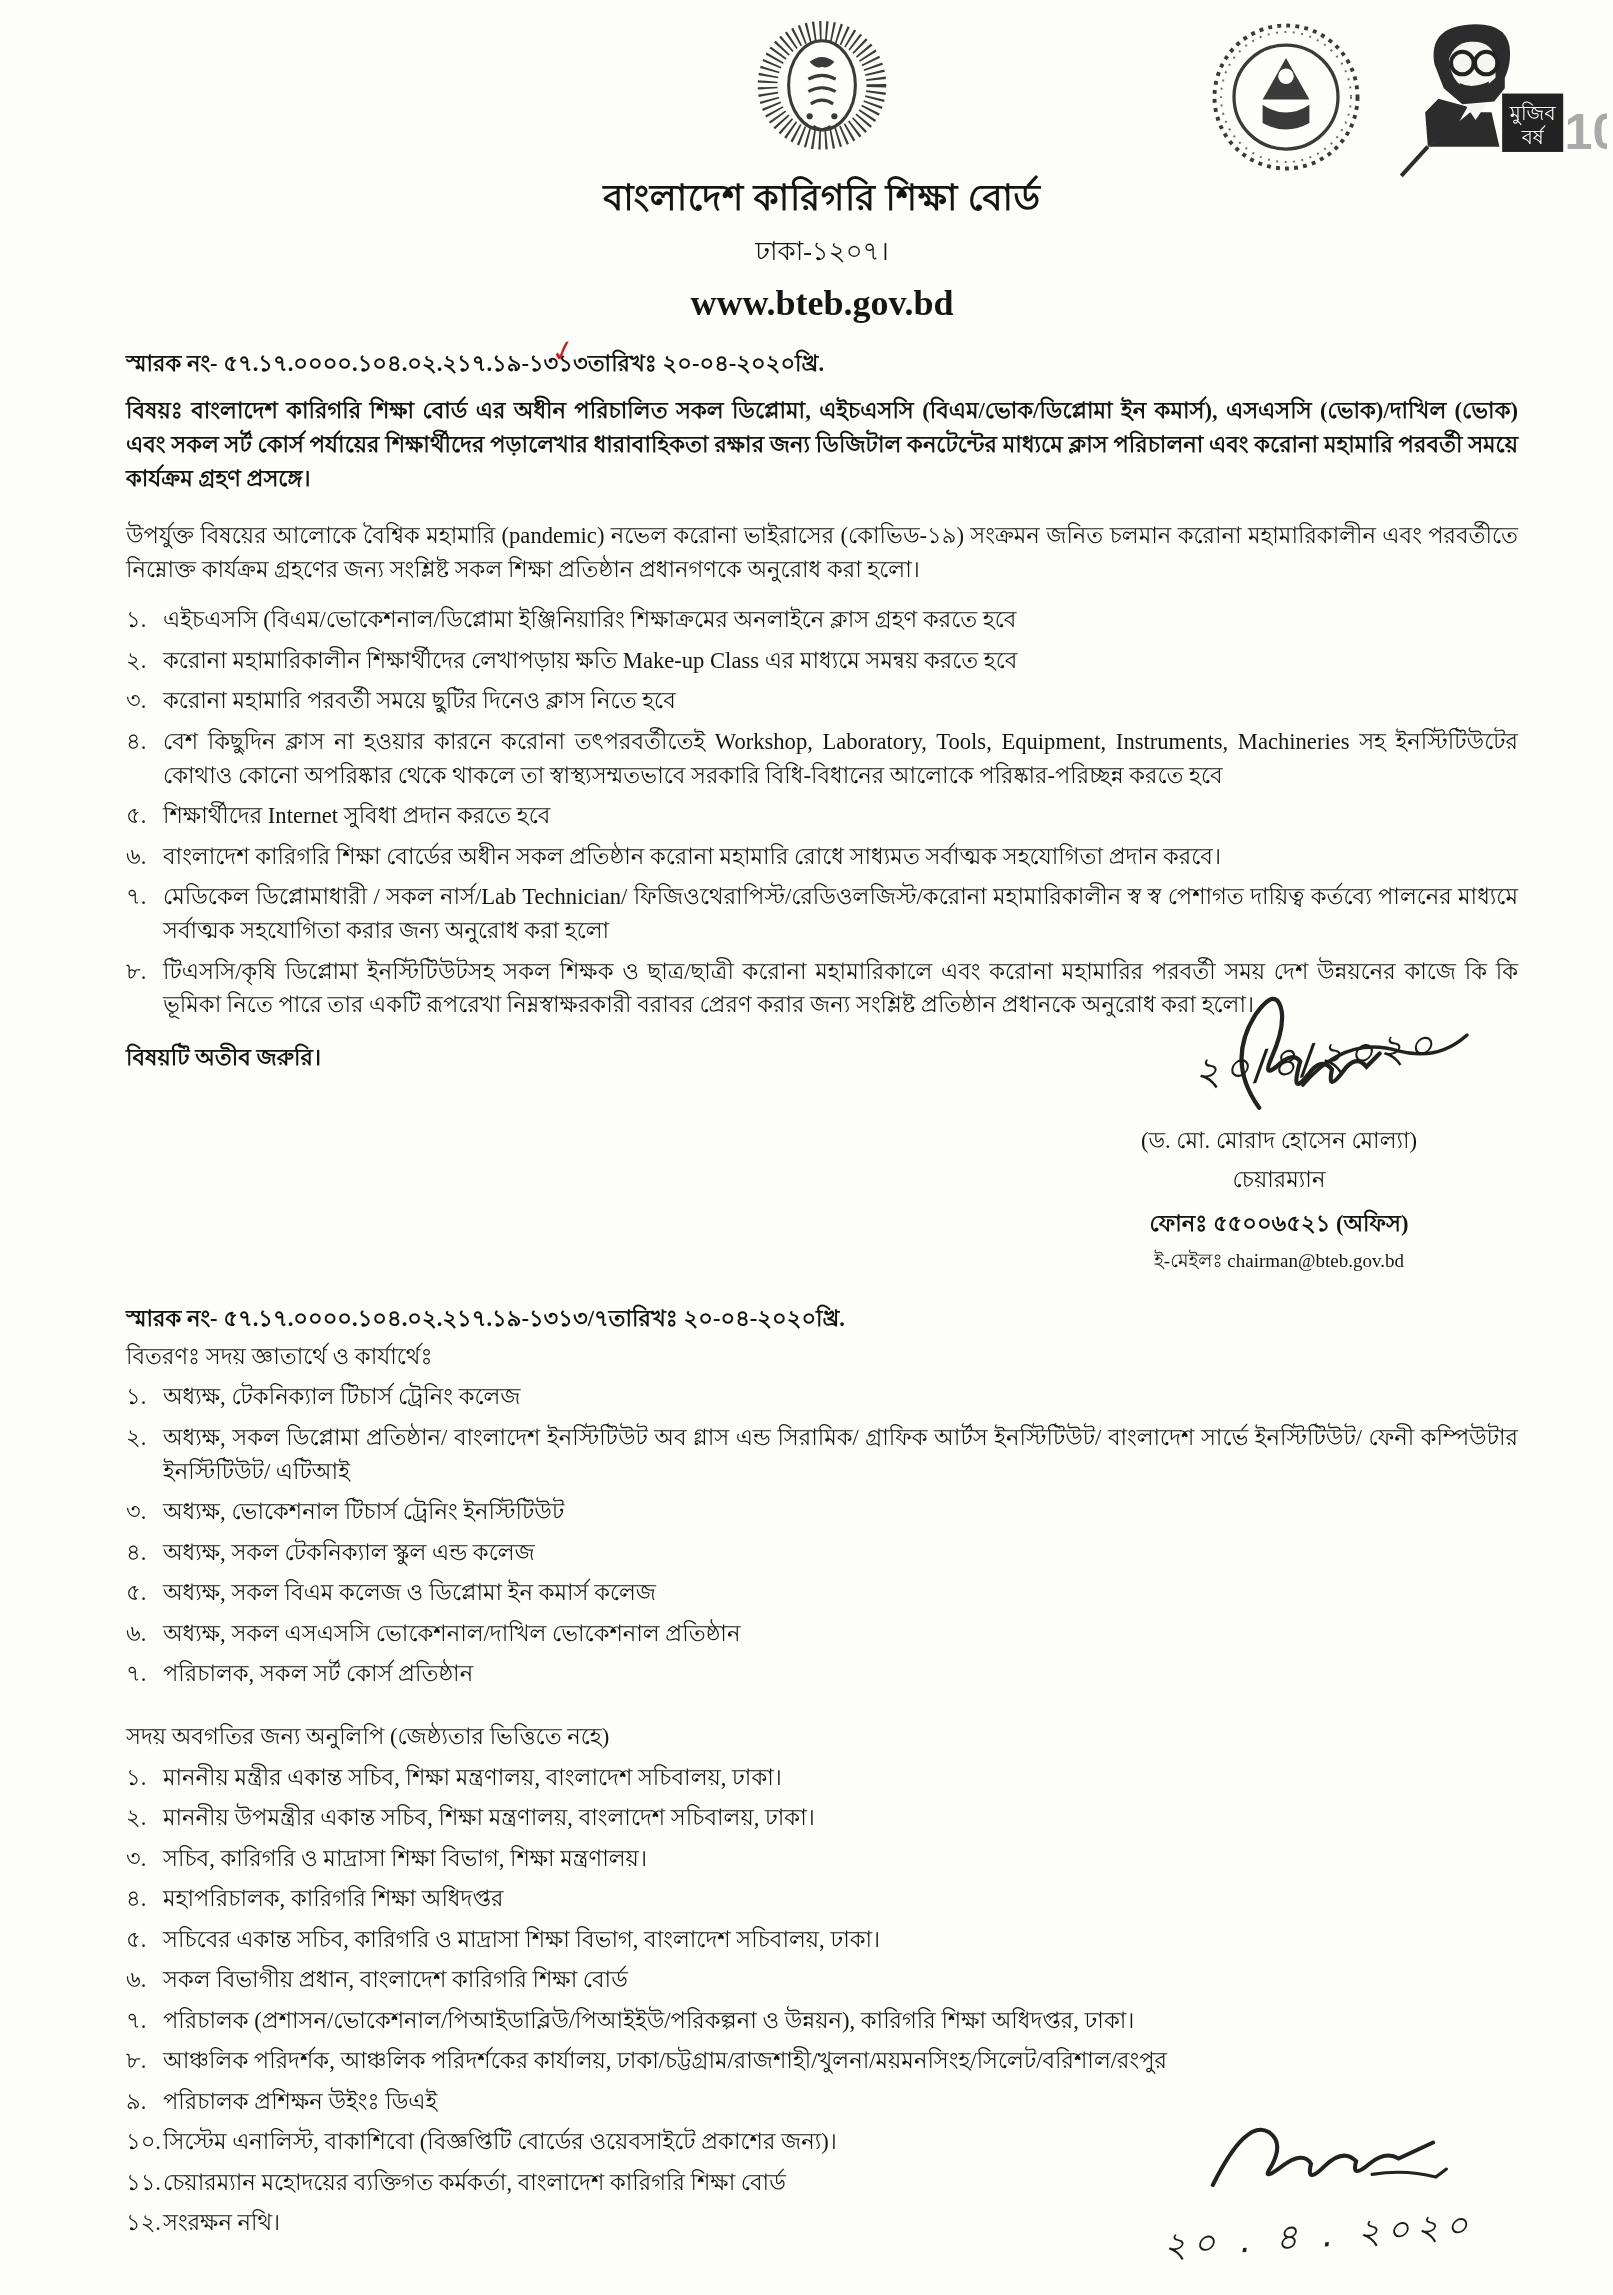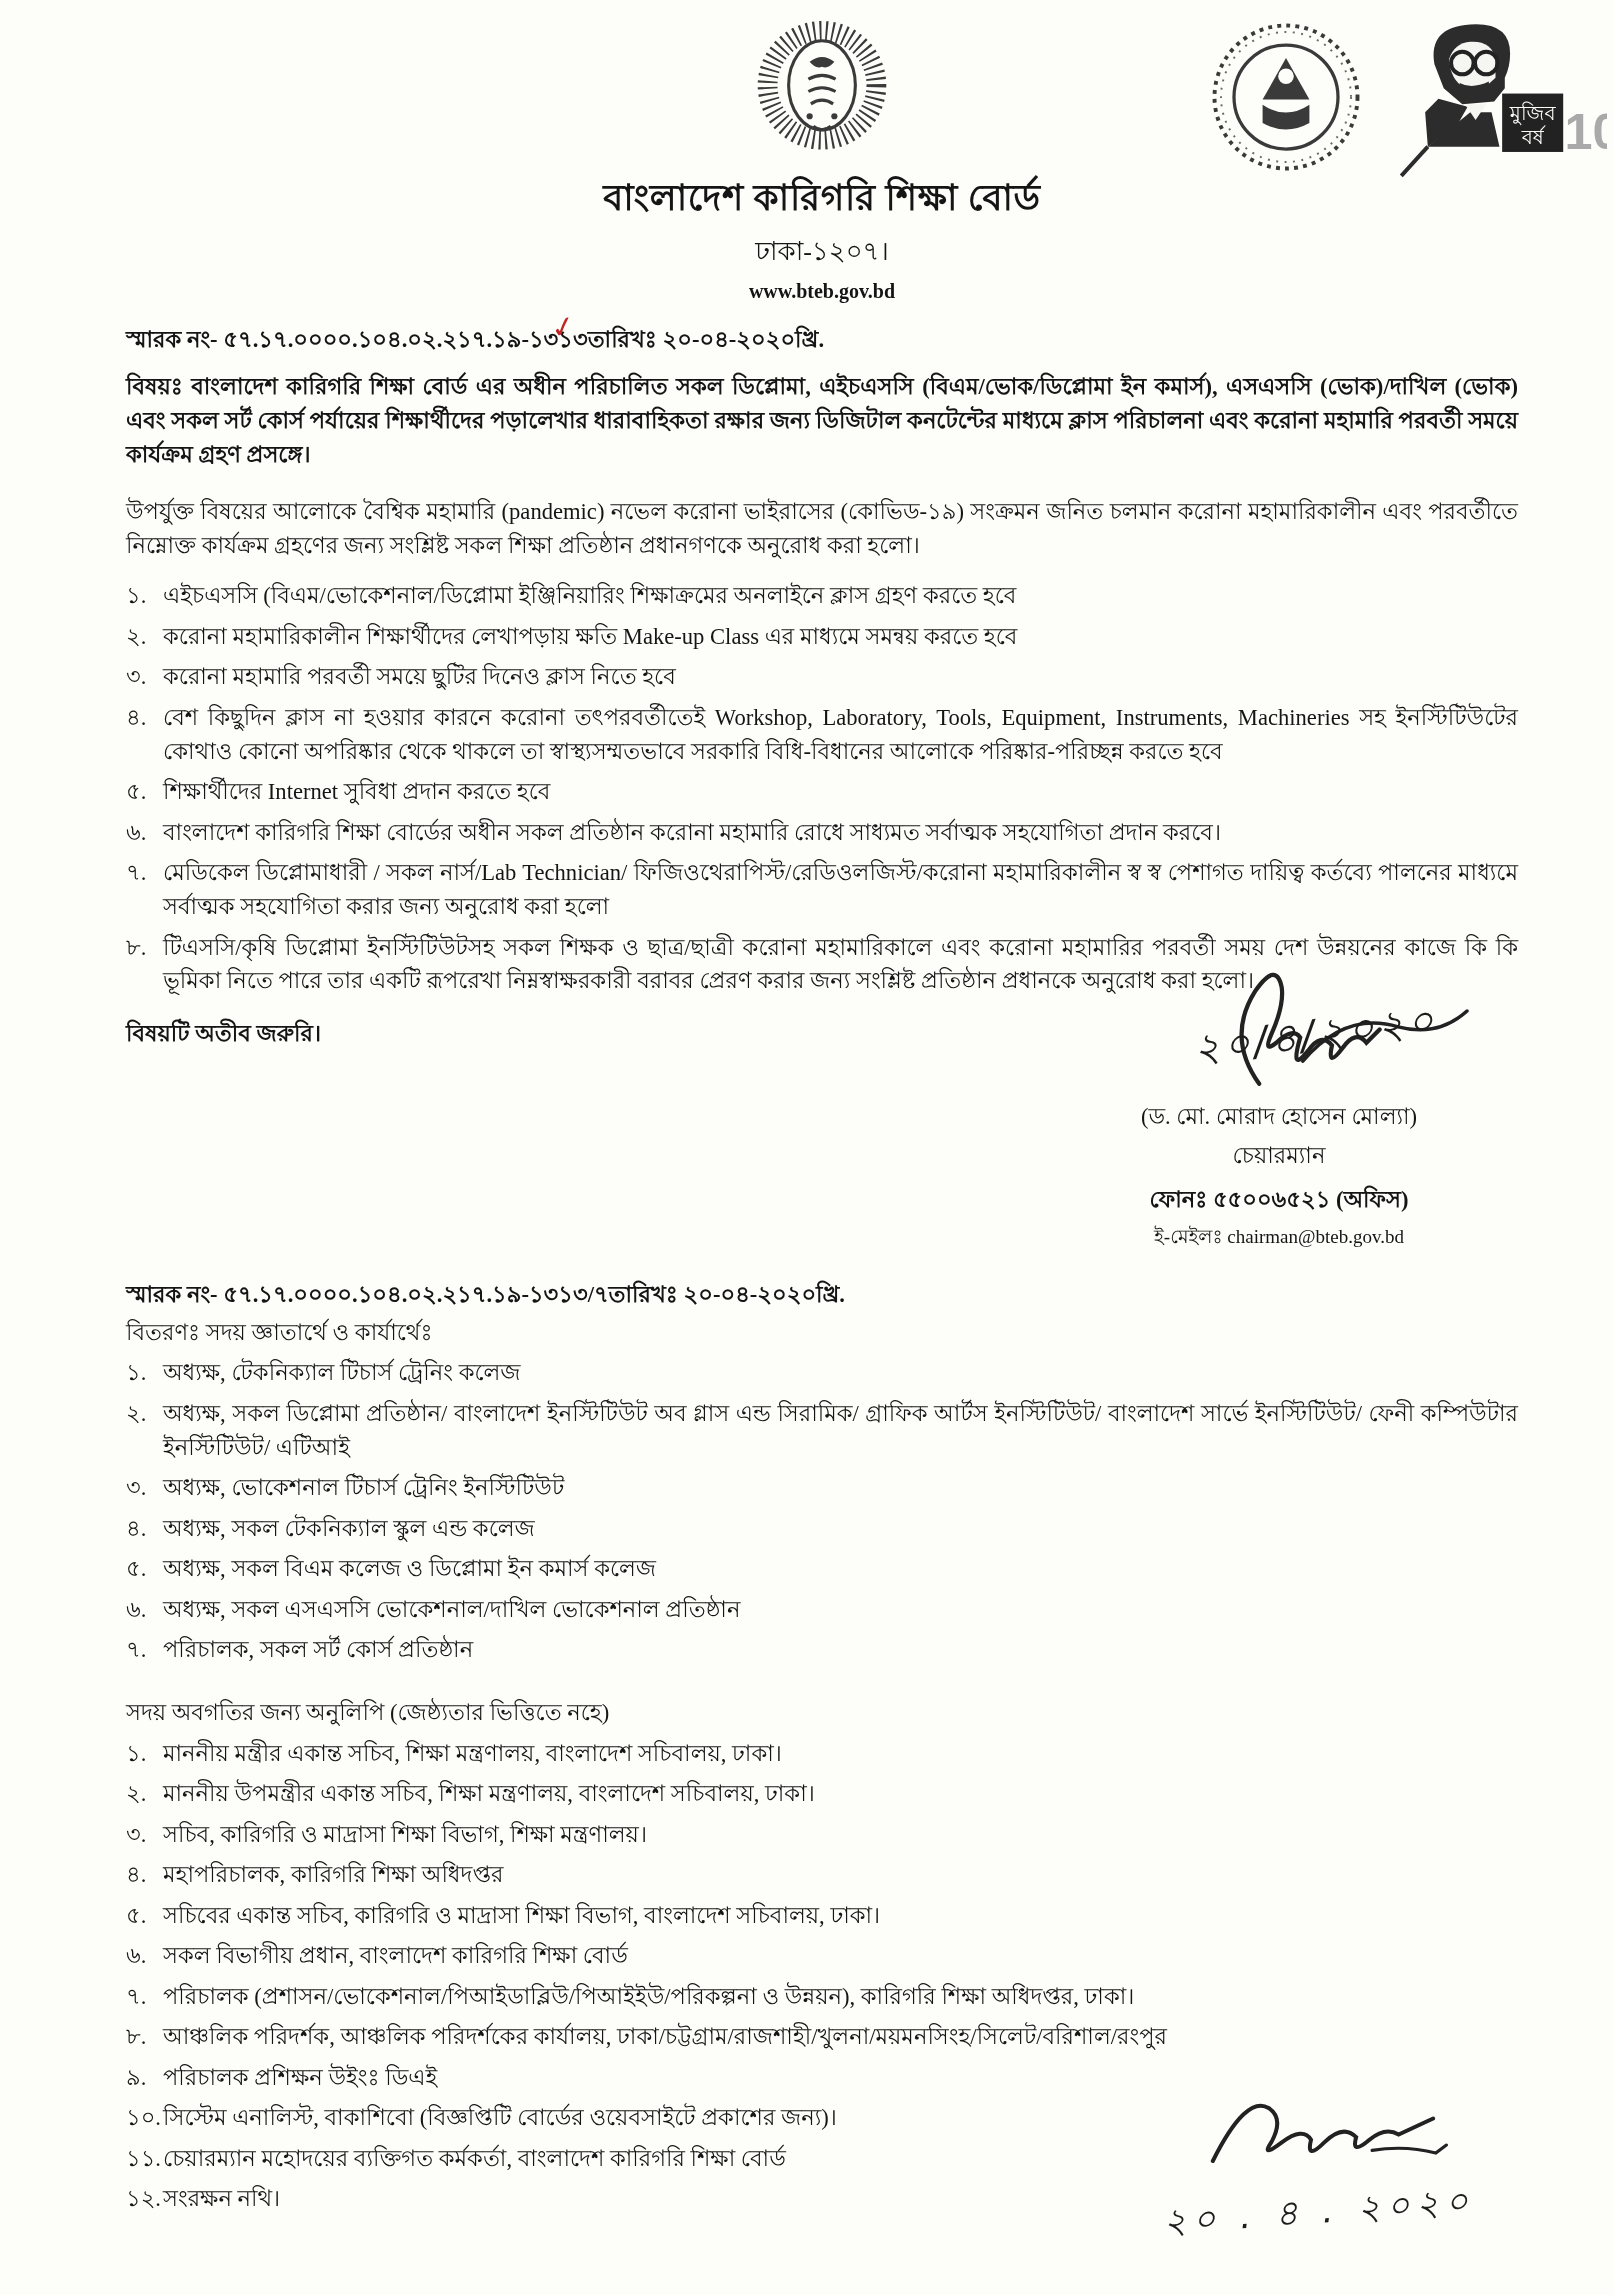--- a/index.html
+++ b/index.html
@@ -13,21 +13,21 @@
     font-family:"Liberation Serif","DejaVu Serif",serif;
     font-size:22.6px; line-height:1.5;
     padding:17px 96px 20px 126px;
     overflow:hidden;
   }
   
   .header { text-align:center; position:relative; }
   .seal-wrap { display:flex; justify-content:center; }
   .org-title { font-size:36px; font-weight:bold; margin-top:5.3px; letter-spacing:0.7px; }
   .addr { font-size:26px; margin-top:6.6px; }
-  .website { font-size:20px; font-weight:bold; margin-top:5.3px; }
+  .website { font-size:36px; font-weight:bold; margin-top:5.3px; }
   .corner-logos { position:absolute; top:18.6px; right:6.6px; display:flex; gap:24px; align-items:flex-start; }
   
   .memo-row { display:flex; justify-content:flex-start; align-items:baseline; margin-top:17px; position:relative; }
   .memo-row .mnum { font-weight:bold; position:relative; }
   .red-tick { position:absolute; left:425px; top:-17px; color:#c22525; font-size:29px; transform:rotate(-12deg); font-family:"DejaVu Sans",sans-serif; }
   .mdate { font-weight:bold; }
   
   .subject { font-weight:bold; margin-top:13.3px; text-align:justify; }
   .intro { margin-top:22.6px; text-align:justify; }
   .list { margin-top:17px; }

